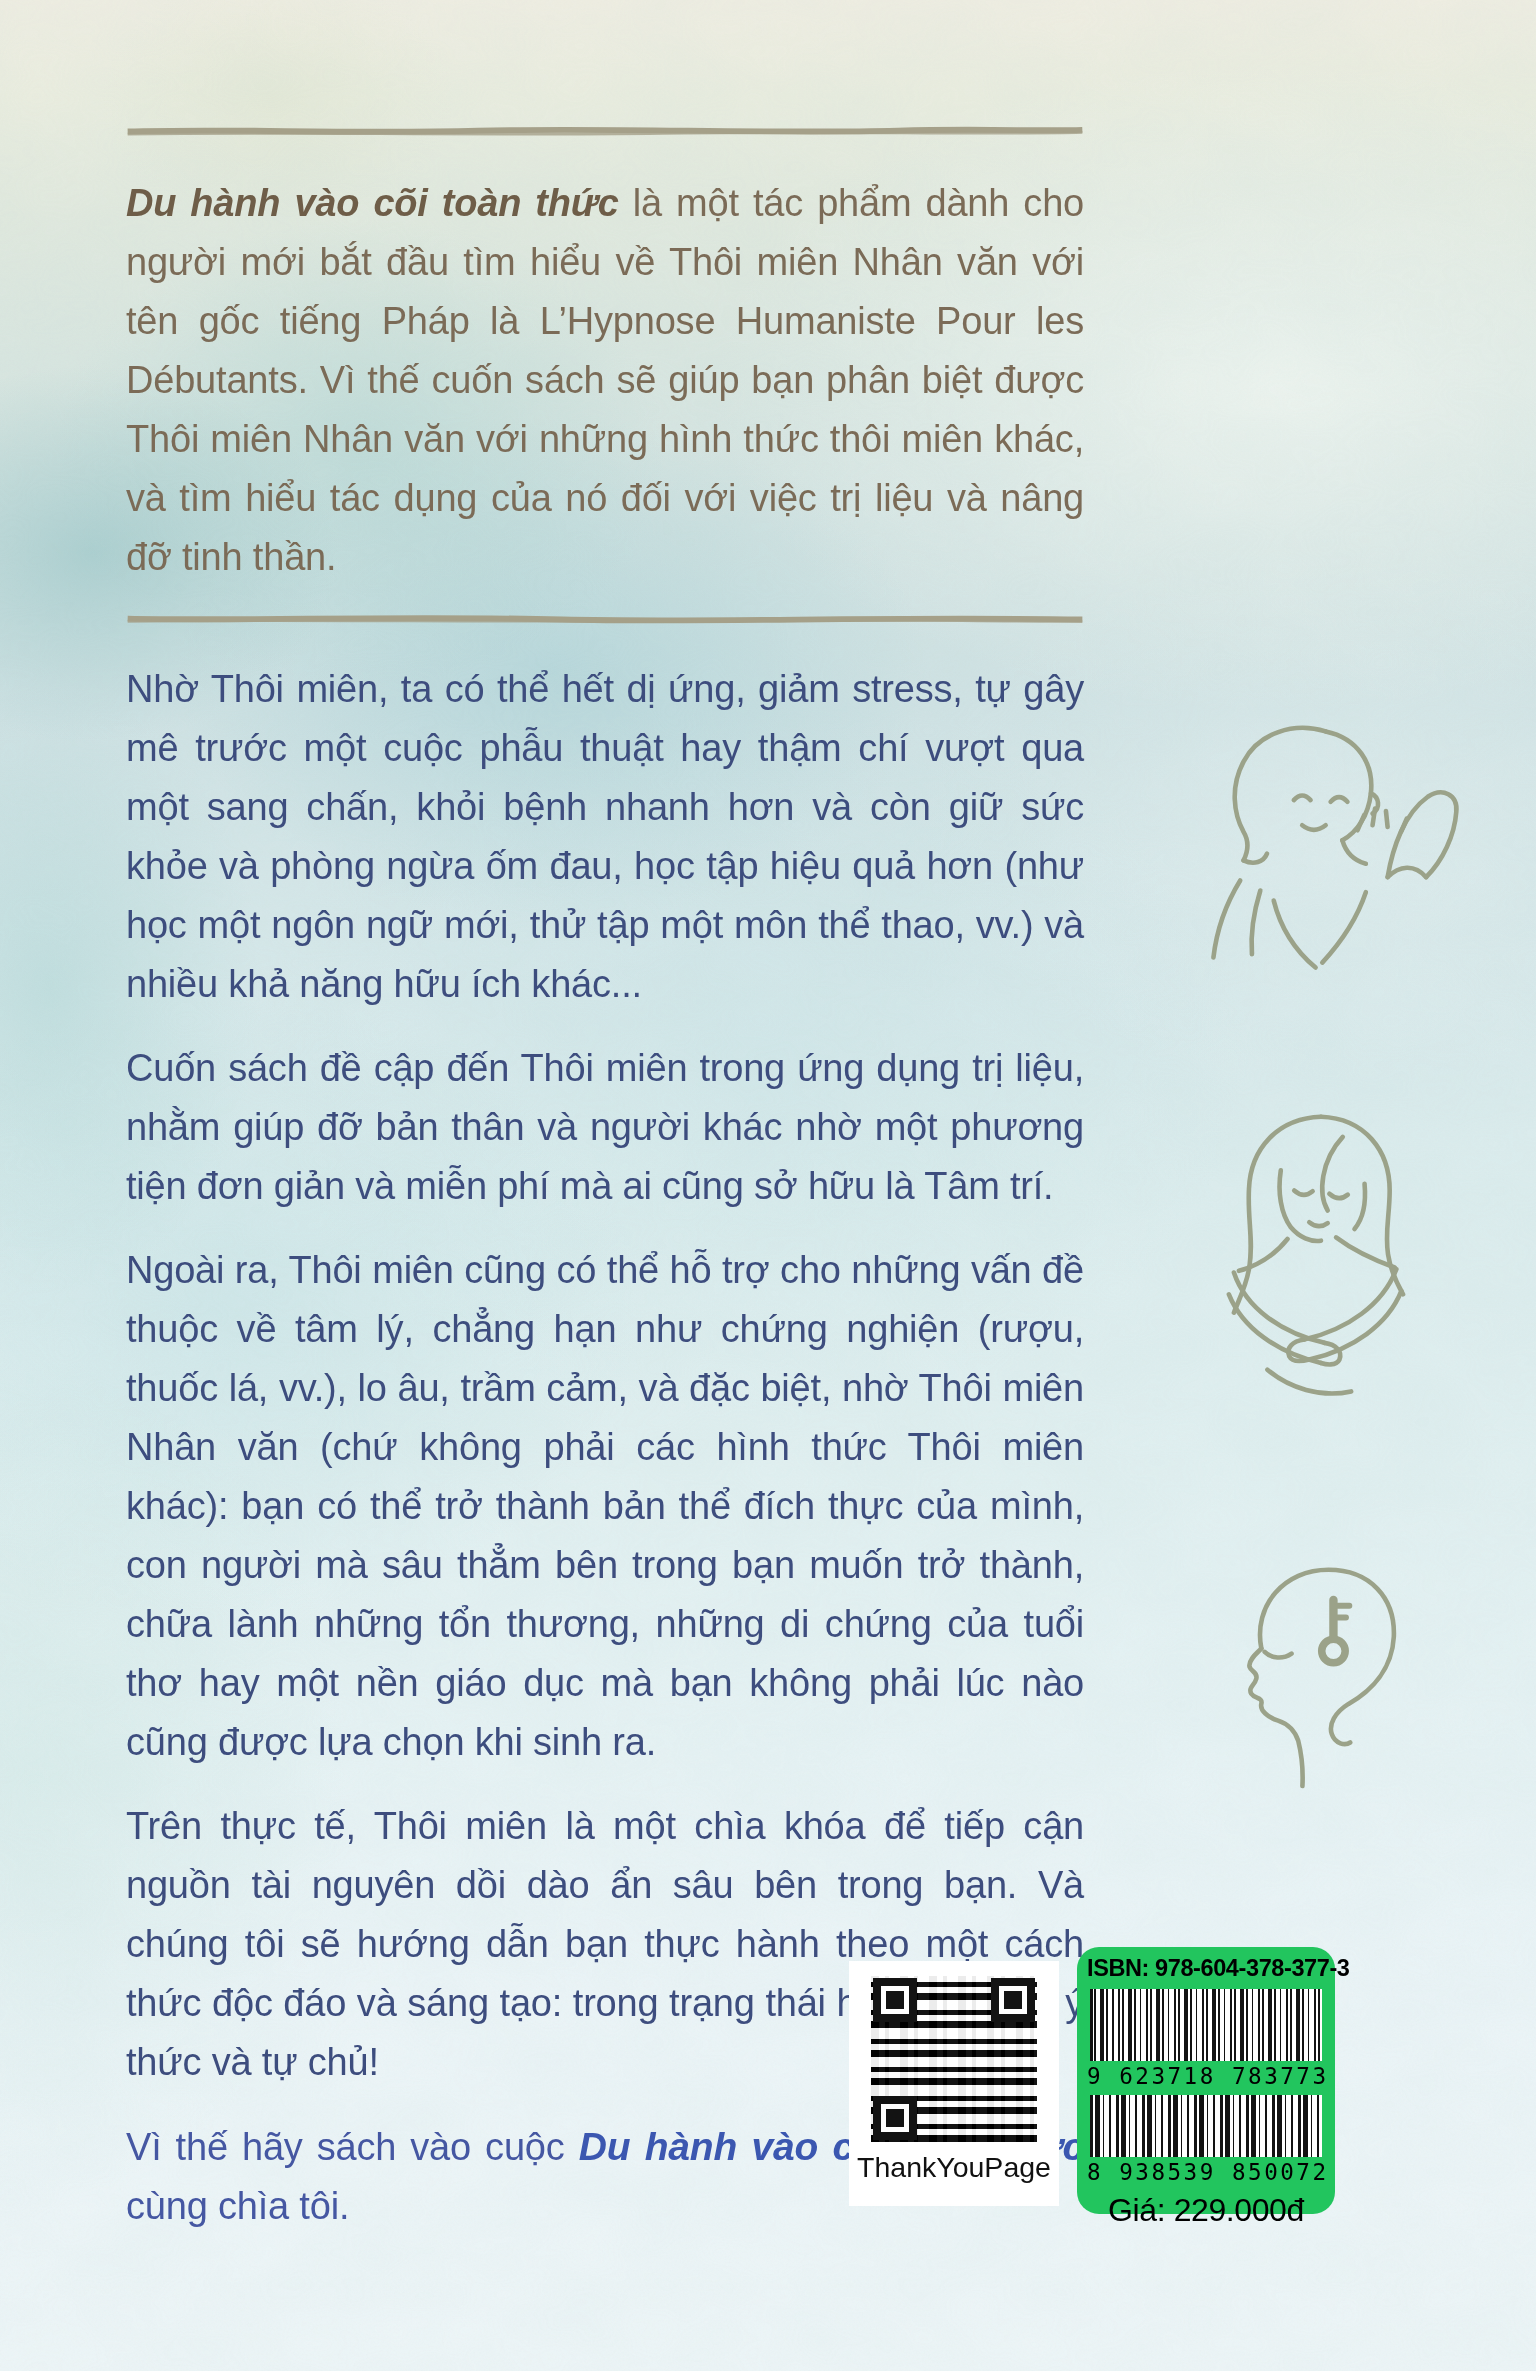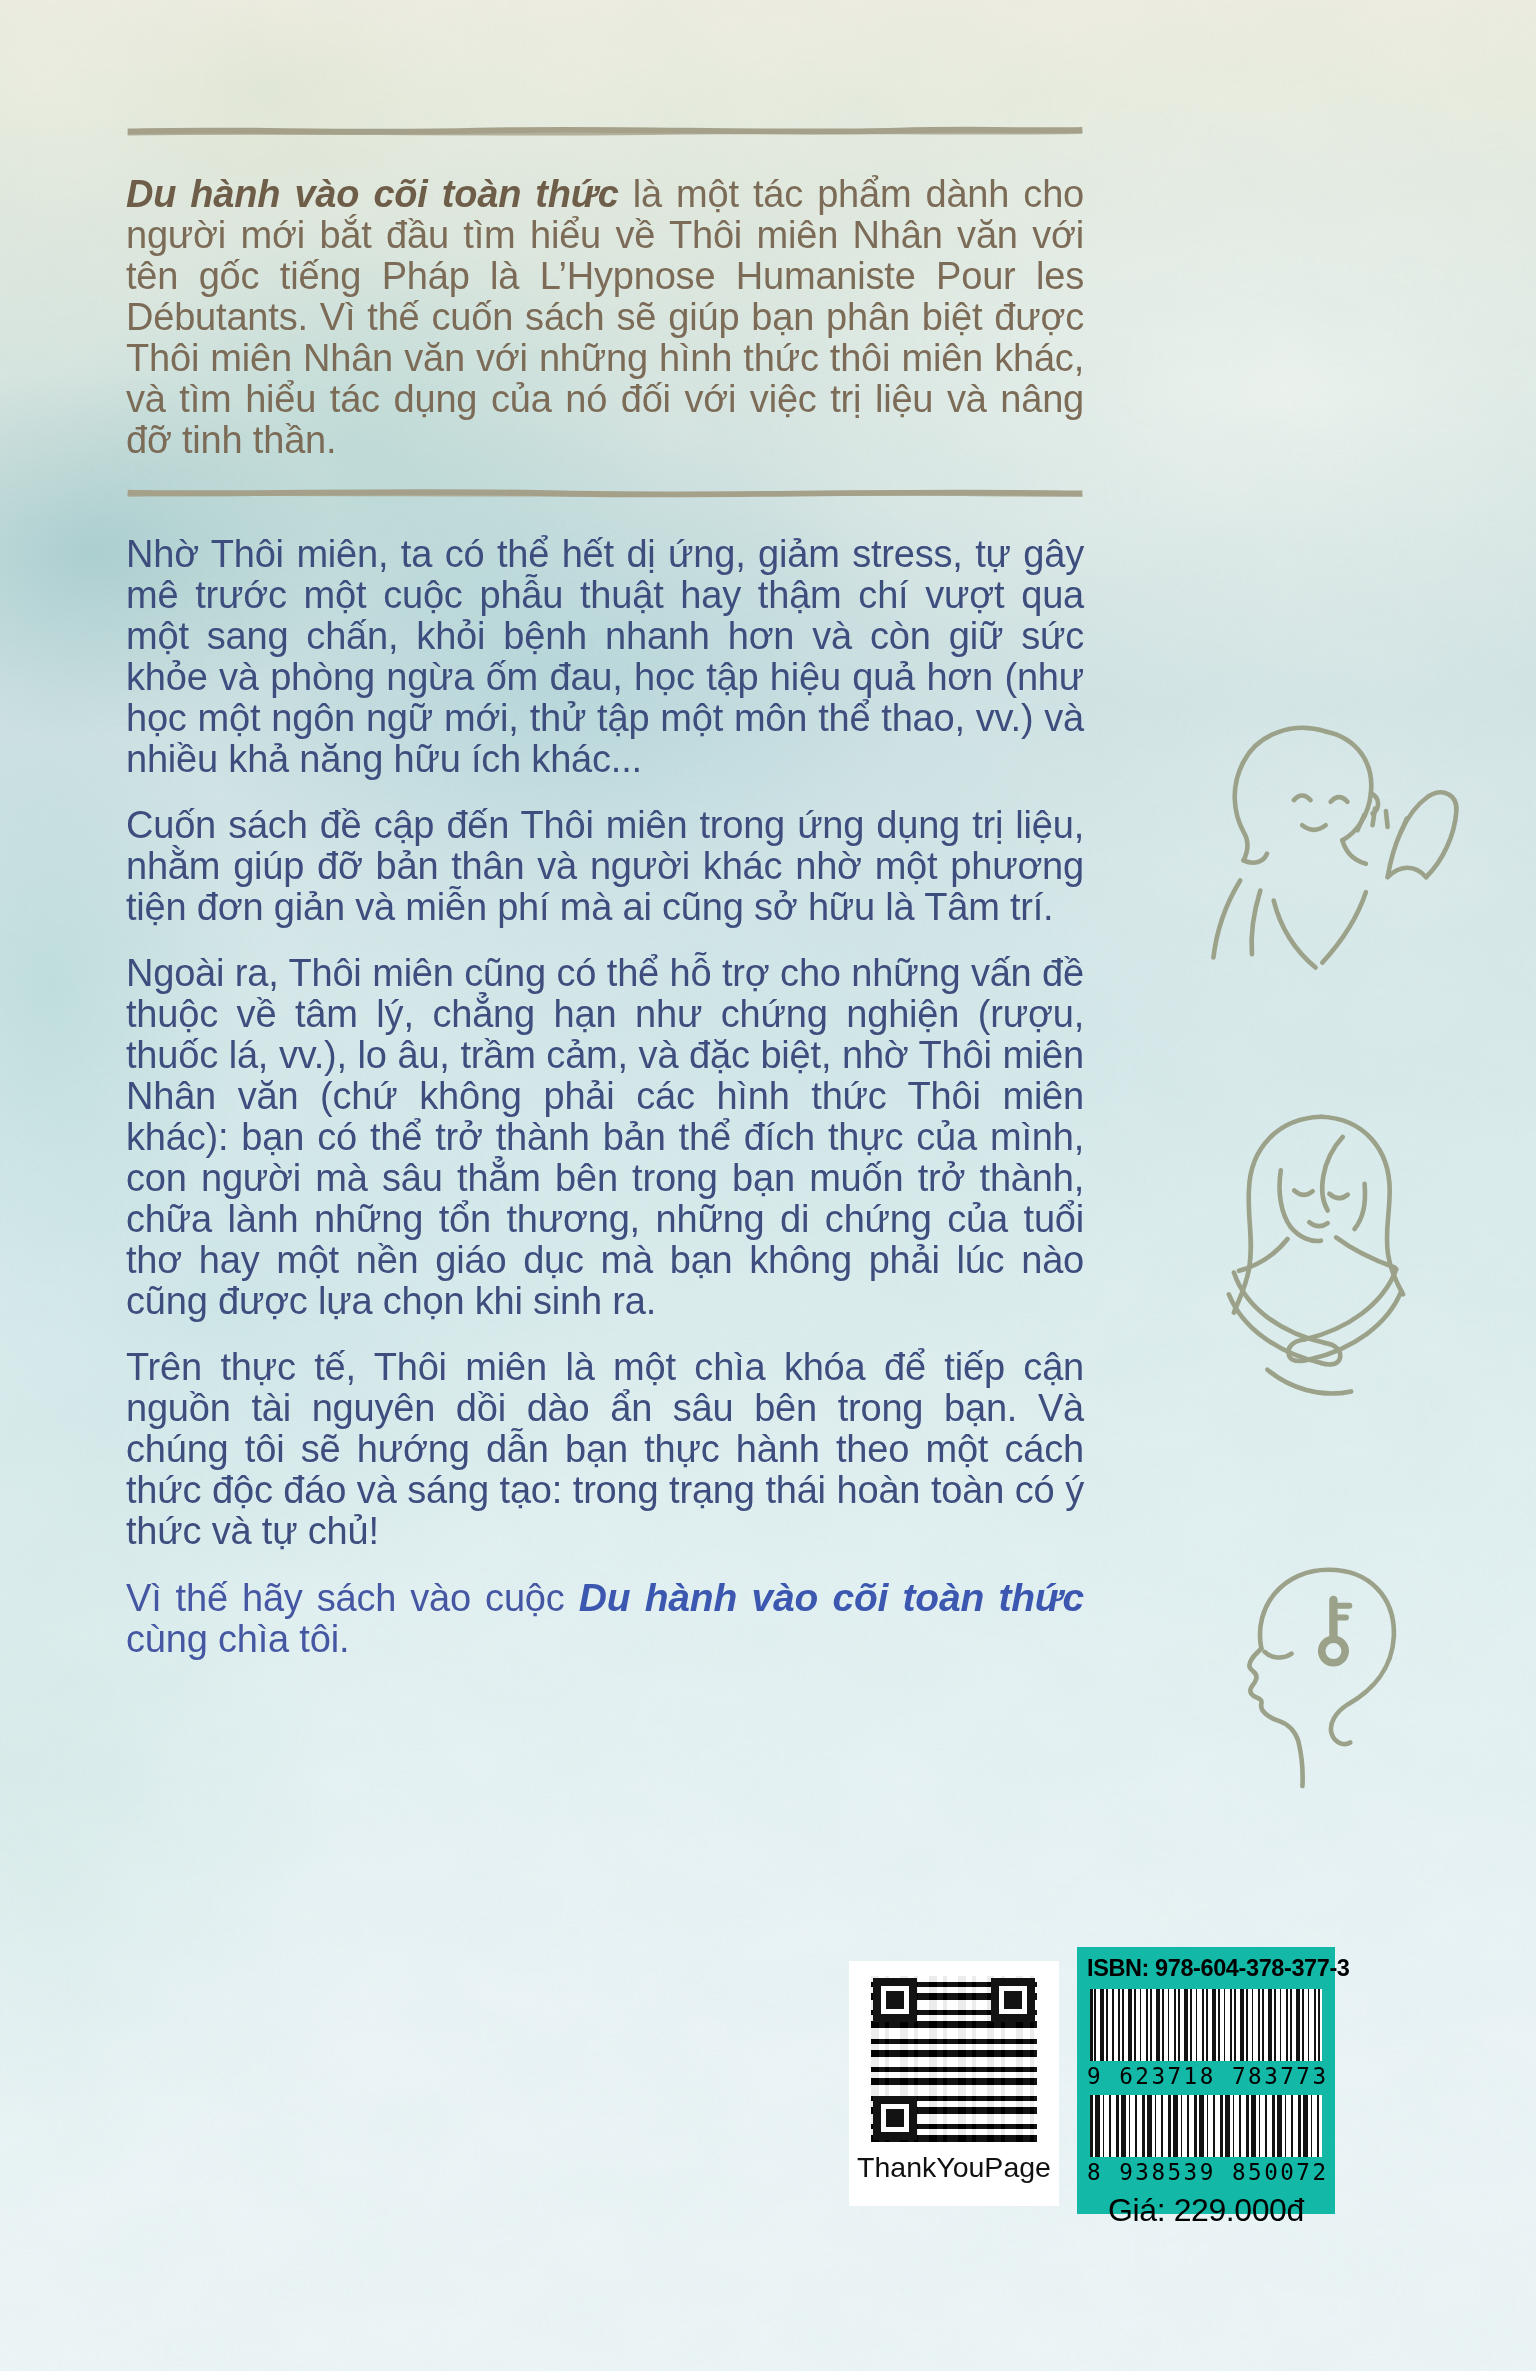--- a/index.html
+++ b/index.html
@@ -28,21 +28,21 @@
       radial-gradient(755px 436px at 1275px 386px, rgba(240,246,241,.85), transparent 75%),
       radial-gradient(570px 352px at 1342px 822px, rgba(228,240,240,.55), transparent 75%),
       radial-gradient(252px 184px at 277px 101px, rgba(222,228,206,.45), transparent 70%);
   }
   .grain{position:absolute;left:0;top:0;pointer-events:none;}
   
   .text-col{position:absolute;left:126px;top:124px;width:958px;}
   .divider{display:block;width:958px;height:13.4px;margin:0 0 37px 0;}
   .divider.mid{margin:5px 0 34px 0;}
   p.para{
-    margin:0 0 25px 0;font-size:38px;line-height:41px;text-align:justify;
+    margin:0 0 25px 0;font-size:38px;line-height:59px;text-align:justify;
     color:#3d4d7e;letter-spacing:-0.2px;
   }
   p.intro{color:#7b6b57;}
   p.intro .ttl{font-weight:bold;font-style:italic;color:#6e5d48;}
   p.closing{color:#4557a2;margin-bottom:0;}
   p.closing .ttl{font-weight:bold;font-style:italic;color:#3b57b0;font-size:39px;}
   
   .fig{position:absolute;pointer-events:none;}
   .fig path,.fig circle,.fig line{fill:none;stroke:#9ba289;stroke-width:5.5;stroke-linecap:round;stroke-linejoin:round;}
   
@@ -56,22 +56,22 @@
     outline:5px solid #ffffff;outline-offset:-0.8px;
   }
   .finder{position:absolute;width:44px;height:44px;border:8.4px solid #131313;background:#ffffff;box-sizing:border-box;}
   .finder::after{content:"";position:absolute;inset:5px;background:#131313;}
   .finder.tl{left:1.7px;top:1.7px;}
   .finder.tr{right:1.7px;top:1.7px;}
   .finder.bl{left:1.7px;bottom:1.7px;}
   .qr-caption{margin-top:9px;text-align:center;font-size:28.5px;color:#111111;}
   
   .isbn-panel{
-    position:absolute;left:1077px;top:1947px;width:258px;height:267px;background:#14b8a6;
-    box-sizing:border-box;padding:8.4px 10px 6.7px 10px;text-align:center;
+    position:absolute;left:1077px;top:1947px;width:258px;height:267px;background:#22c55e;
+    box-sizing:border-box;padding:8.4px 10px 6.7px 10px;text-align:center;border-radius:22px;
   }
   .isbn-label{font-size:23.5px;font-weight:600;color:#000;letter-spacing:-0.4px;white-space:nowrap;}
   .bars{height:72px;margin:6.7px 3.4px 0 3.4px;
     background:repeating-linear-gradient(90deg,
       #121212 0 2.5px, #ffffff 2.5px 4.2px,
       #121212 4.2px 5.9px, #ffffff 5.9px 10px,
       #121212 10px 14.3px, #ffffff 14.3px 16px,
       #121212 16px 17.6px, #ffffff 17.6px 22px,
       #121212 22px 23.5px, #ffffff 23.5px 28px);
   }

